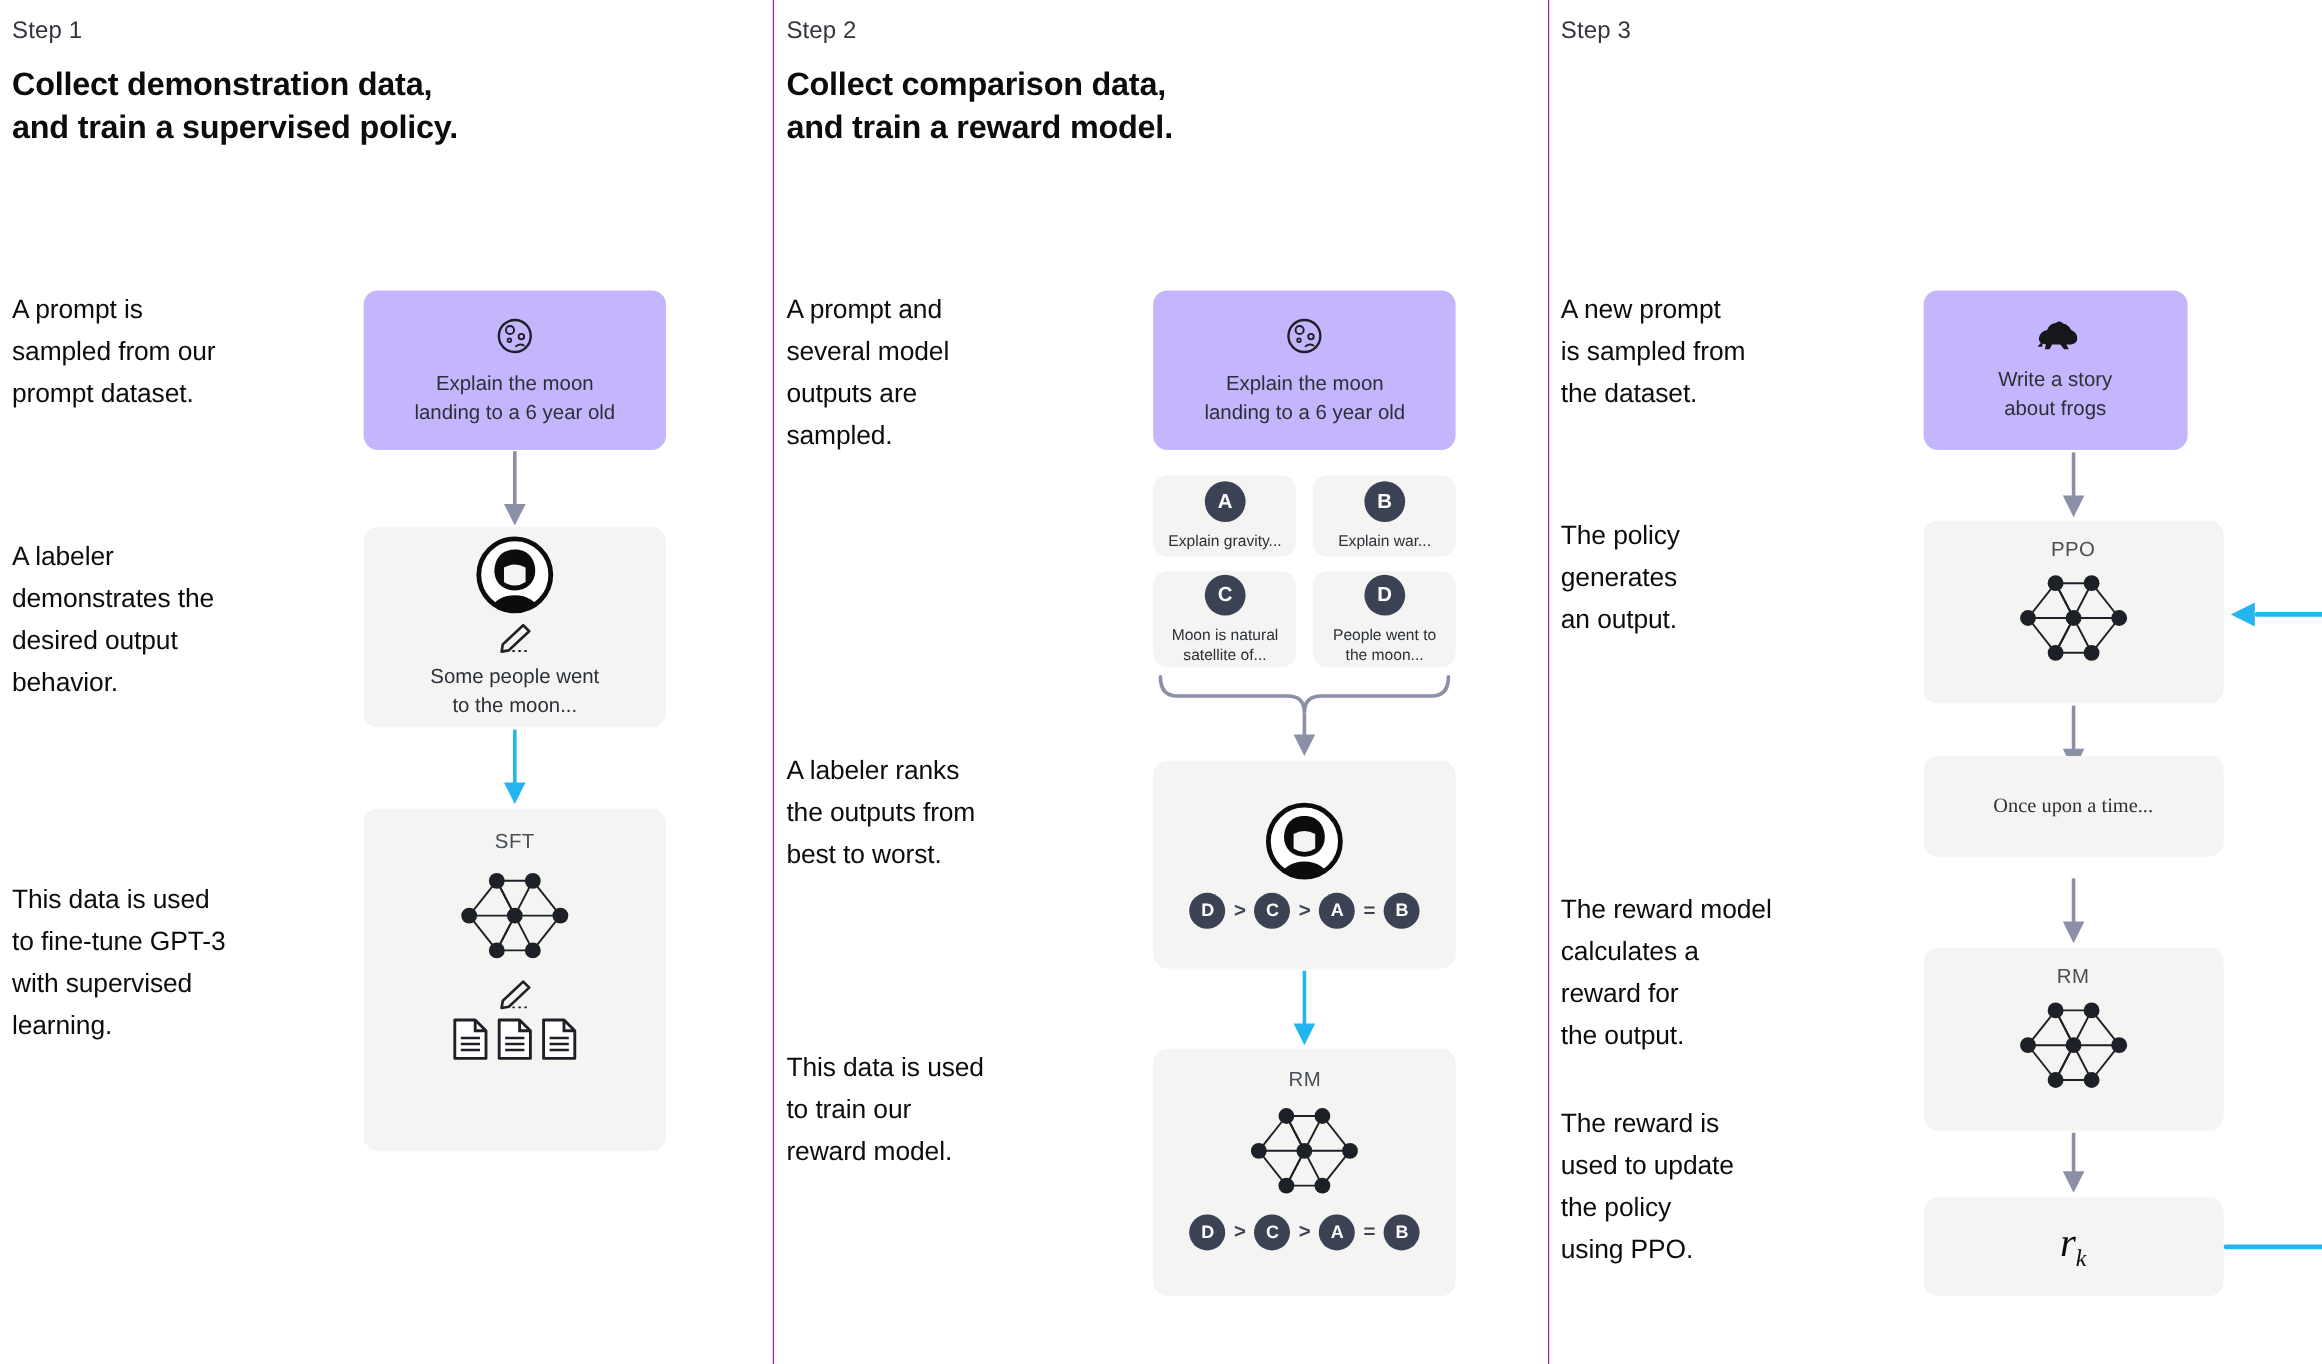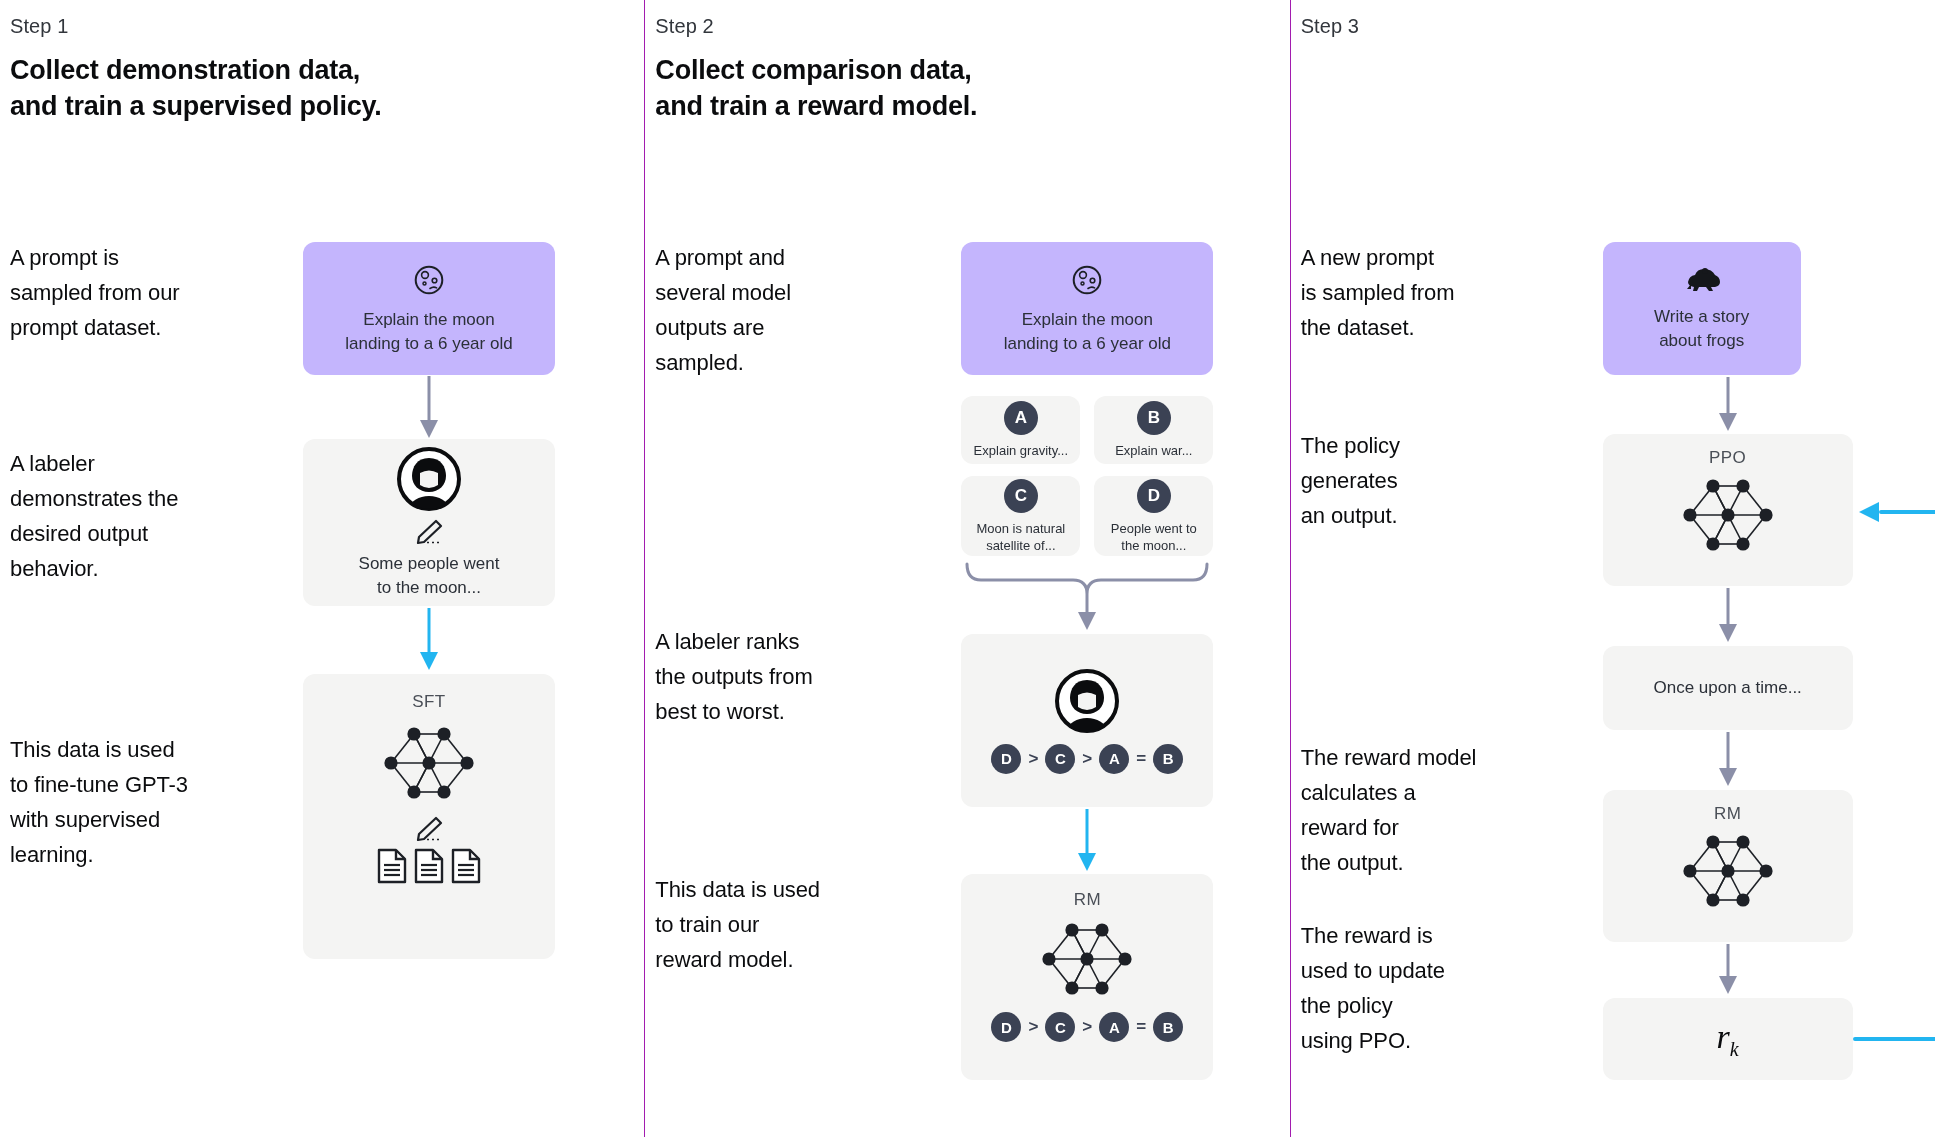--- a/index.html
+++ b/index.html
@@ -307,21 +307,21 @@
 an output.</div>
       <div class="caption" style="position:absolute;left:10px;top:726px;width:300px;">The reward model
 calculates a
 reward for
 the output.</div>
       <div class="caption" style="position:absolute;left:10px;top:904px;width:290px;">The reward is
 used to update
 the policy
 using PPO.</div>
 
-      <div class="card blue" style="left:312px;top:228px;width:198px;height:133px;">
+      <div class="card blue" style="left:312px;top:228px;width:220px;height:133px;">
         <svg width="40" height="30" viewBox="0 0 40 30">
           <path d="M6 17 q1 -6 7 -7 q2 -6 9 -6 q8 0 11 6 q5 2 5 7 q0 4 -5 5 l-4 0 l2 4 l-4 0 l-3 -4 l-7 0 l-2 4 l-4 0 l1 -4 q-6 -1 -6 -5 z" fill="#15171b"></path>
           <circle cx="23" cy="6" r="3" fill="#15171b"></circle>
           <path d="M9 19 l-4 5 l4 0" fill="#15171b"></path>
         </svg>
         <div class="card-text" style="margin-top:10px;">Write a story
 about frogs</div>
       </div>
 
       <svg class="arrow-svg" style="left:423px;top:363px;" width="28" height="56">
@@ -356,21 +356,21 @@
             <circle cx="98" cy="43" r="6.6"></circle>
           </g>
         </svg>
       </div>
 
       <svg class="arrow-svg" style="left:423px;top:574px;" width="28" height="56">
         <line x1="14" y1="0" x2="14" y2="38" stroke="#8b8fa8" stroke-width="3"></line>
         <polygon points="14,54 5,36 23,36" fill="#8b8fa8"></polygon>
       </svg>
 
-      <div class="card grey" style="left:312px;top:632px;width:250px;height:84px;">
+      <div class="card grey" style="left:312px;top:616px;width:250px;height:84px;font-family:Liberation Serif, serif;">
         <div class="card-text">Once upon a time...</div>
       </div>
 
       <svg class="arrow-svg" style="left:423px;top:718px;" width="28" height="56">
         <line x1="14" y1="0" x2="14" y2="38" stroke="#8b8fa8" stroke-width="3"></line>
         <polygon points="14,54 5,36 23,36" fill="#8b8fa8"></polygon>
       </svg>
 
       <div class="card grey" style="left:312px;top:776px;width:250px;height:152px;justify-content:flex-start;padding-top:14px;">
         <div class="card-label">RM</div>

